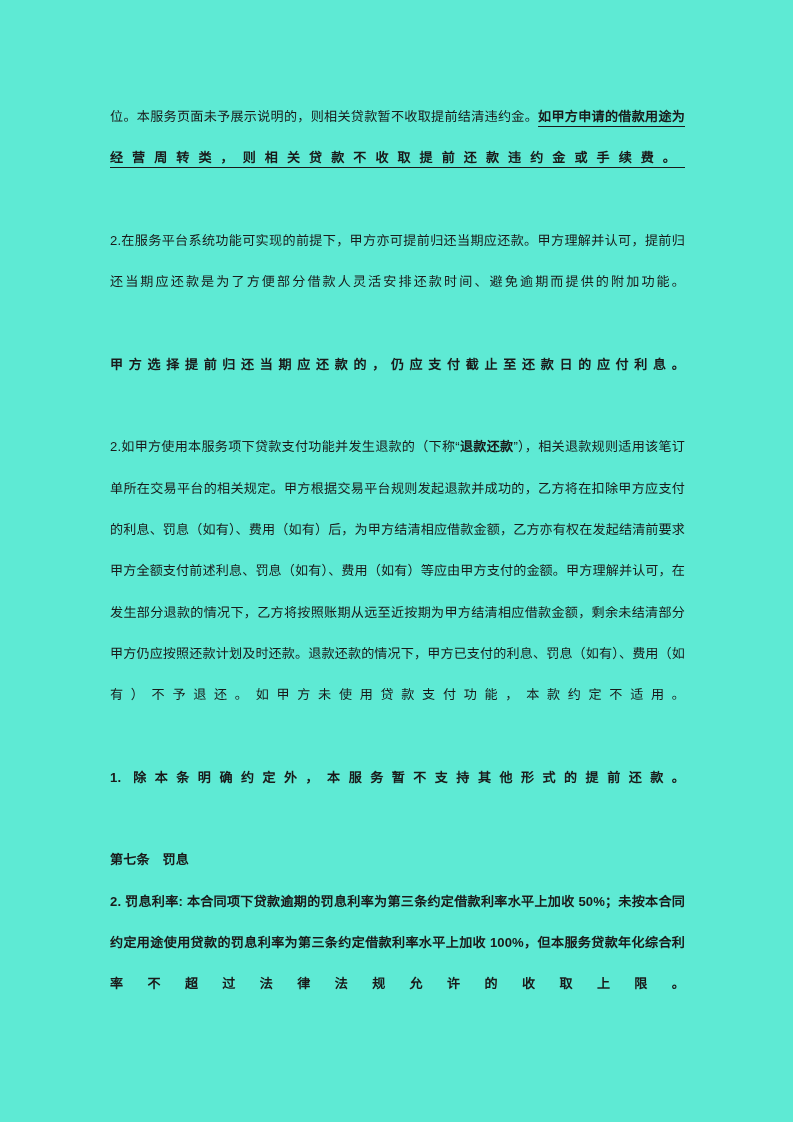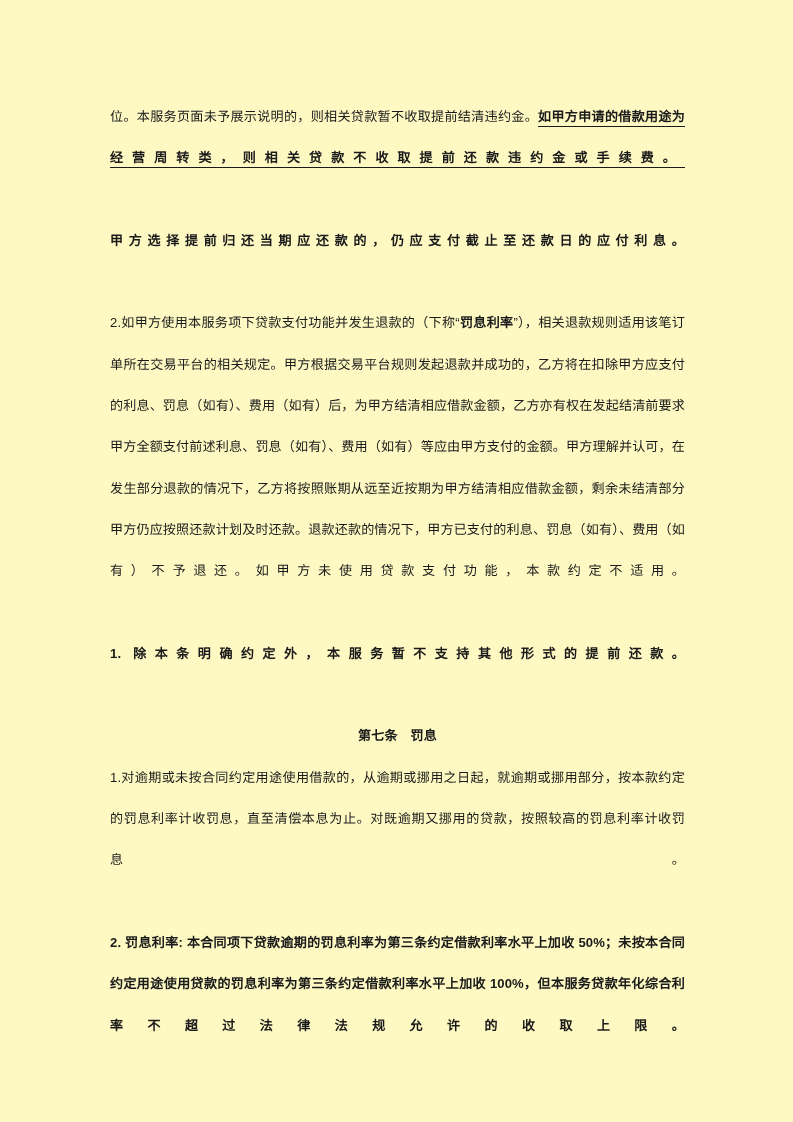--- a/index.html
+++ b/index.html
@@ -17,21 +17,21 @@
     color: #1a1a1a;
     -webkit-font-smoothing: antialiased;
   }
 
   .page {
     position: absolute;
     left: 0;
     top: 0;
     width: 793px;
     height: 1122px;
-    background: #fef9c3;
+    background: #5eead4;
   }
 
   .content {
     position: absolute;
     left: 110px;
     top: 96px;
     width: 575px;
   }
 
   
@@ -59,21 +59,21 @@
     font-weight: bold;
     text-decoration: underline;
     text-underline-offset: 5px;
     text-decoration-thickness: 1px;
   }
 
   .heading {
     font-size: 13.1px;
     line-height: 41.3px;
     font-weight: bold;
-    text-align: center;
+    text-align: left;
     margin: 0;
     letter-spacing: 0.1px;
   }
 
   .heading .gap {
     display: inline-block;
     width: 13px;
   }
 
   
@@ -86,39 +86,39 @@
 </head>
 <body>
 
 <div class="page">
   <div class="content">
 
     <p class="para">
       <span>位。本服务页面未予展示说明的，则相关贷款暂不收取提前结清违约金。</span><span class="bu">如甲方申请的借款用途为经营周转类，则相关贷款不收取提前还款违约金或手续费。 </span>
     </p>
 
+    <p class="para">
+      <span>2.在服务平台系统功能可实现的前提下，甲方亦可提前归还当期应还款。甲方理解并认可，提前归还当期应还款是为了方便部分借款人灵活安排还款时间、避免逾期而提供的附加功能。</span>
+    </p>
 
     <p class="para">
       <span class="b">甲方选择提前归还当期应还款的，仍应支付截止至还款日的应付利息。</span>
     </p>
 
     <p class="para">
-      <span>2.如甲方使用本服务项下贷款支付功能并发生退款的（下称“</span><span class="b">罚息利率</span><span>”），相关退款规则适用该笔订单所在交易平台的相关规定。甲方根据交易平台规则发起退款并成功的，乙方将在扣除甲方应支付的利息、罚息（如有）、费用（如有）后，为甲方结清相应借款金额，乙方亦有权在发起结清前要求甲方全额支付前述利息、罚息（如有）、费用（如有）等应由甲方支付的金额。甲方理解并认可，在发生部分退款的情况下，乙方将按照账期从远至近按期为甲方结清相应借款金额，剩余未结清部分甲方仍应按照还款计划及时还款。退款还款的情况下，甲方已支付的利息、罚息（如有）、费用（如有）不予退还。如甲方未使用贷款支付功能，本款约定不适用。</span>
+      <span>2.如甲方使用本服务项下贷款支付功能并发生退款的（下称“</span><span class="b">退款还款</span><span>”），相关退款规则适用该笔订单所在交易平台的相关规定。甲方根据交易平台规则发起退款并成功的，乙方将在扣除甲方应支付的利息、罚息（如有）、费用（如有）后，为甲方结清相应借款金额，乙方亦有权在发起结清前要求甲方全额支付前述利息、罚息（如有）、费用（如有）等应由甲方支付的金额。甲方理解并认可，在发生部分退款的情况下，乙方将按照账期从远至近按期为甲方结清相应借款金额，剩余未结清部分甲方仍应按照还款计划及时还款。退款还款的情况下，甲方已支付的利息、罚息（如有）、费用（如有）不予退还。如甲方未使用贷款支付功能，本款约定不适用。</span>
     </p>
 
     <p class="para">
       <span class="b">1. 除本条明确约定外，本服务暂不支持其他形式的提前还款。</span>
     </p>
 
     <p class="heading">
       <span>第七条</span><span class="gap"></span><span>罚息</span>
     </p>
 
-    <p class="para">
-      <span>1.对逾期或未按合同约定用途使用借款的，从逾期或挪用之日起，就逾期或挪用部分，按本款约定的罚息利率计收罚息，直至清偿本息为止。对既逾期又挪用的贷款，按照较高的罚息利率计收罚息。</span>
-    </p>
 
     <p class="para">
       <span class="b">2. 罚息利率: 本合同项下贷款逾期的罚息利率为第三条约定借款利率水平上加收 50%；未按本合同约定用途使用贷款的罚息利率为第三条约定借款利率水平上加收 100%，但本服务贷款年化综合利率不超过法律法规允许的收取上限。</span>
     </p>
 
   </div>
 </div>
 
 </body></html>

